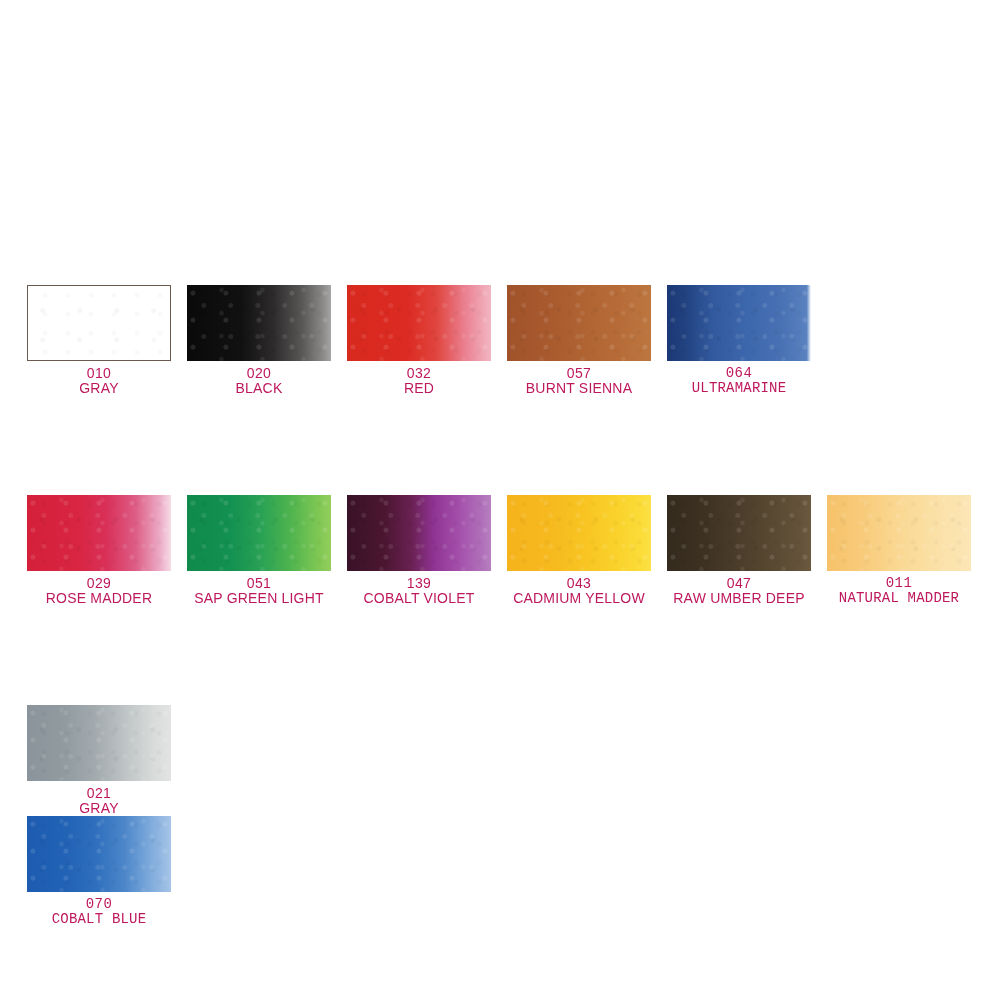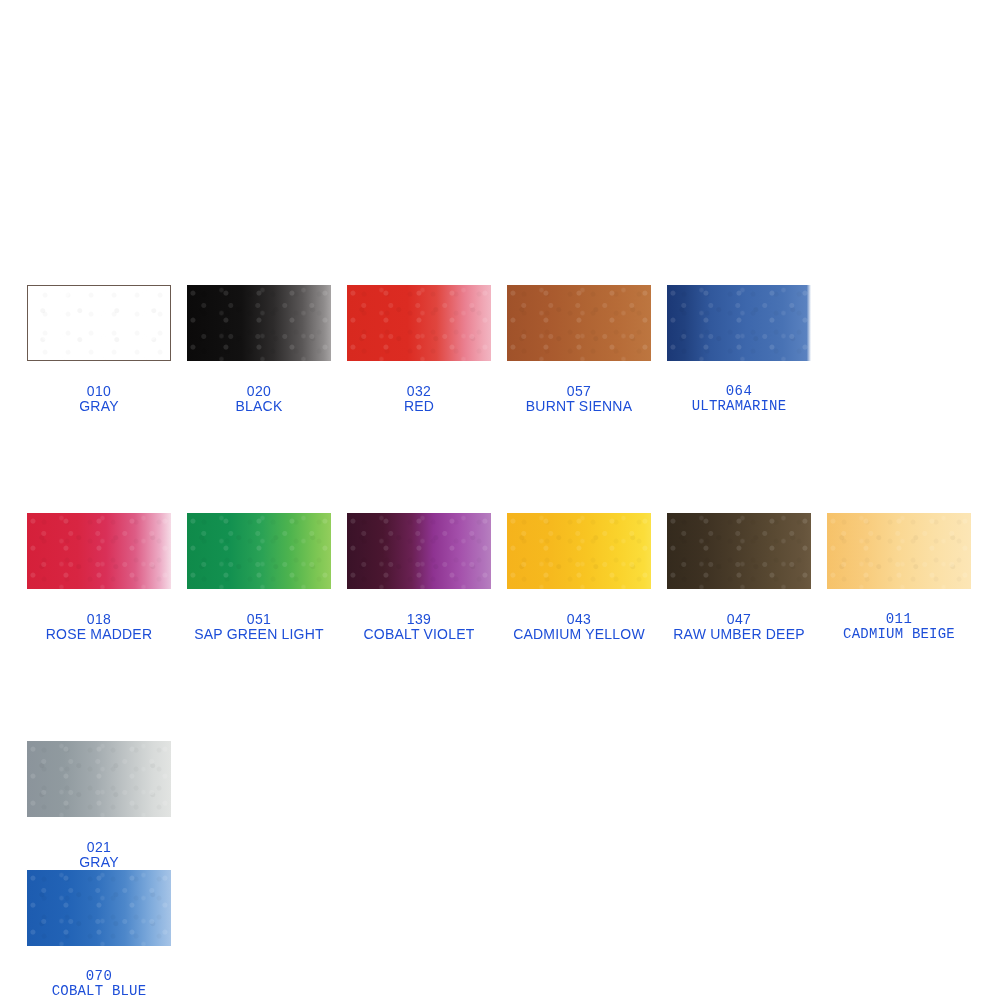--- a/index.html
+++ b/index.html
@@ -64,23 +64,23 @@
       radial-gradient(circle at 18% 30%, rgba(255,255,255,0.55) 0 2px, transparent 3px),
       radial-gradient(circle at 62% 66%, rgba(255,255,255,0.45) 0 2px, transparent 3px),
       radial-gradient(circle at 84% 22%, rgba(255,255,255,0.40) 0 1.5px, transparent 3px),
       radial-gradient(circle at 40% 85%, rgba(0,0,0,0.18) 0 2px, transparent 3px),
       radial-gradient(circle at 74% 48%, rgba(0,0,0,0.12) 0 2px, transparent 3px);
     background-size: 33px 27px, 27px 31px, 41px 23px, 37px 29px, 23px 19px;
     pointer-events: none;
   }
 
   .swatch-caption {
-    margin-top: 23px;
+    margin-top: 5px;
     text-align: center;
-    color: #1d4ed8;
+    color: #be185d;
     line-height: 15px;
   }
   .swatch-code {
     display: block;
     font-size: 14px;
     letter-spacing: 0.4px;
   }
   .swatch-name {
     display: block;
     font-size: 14px;
@@ -139,21 +139,21 @@
             <span class="swatch-name">ULTRAMARINE</span>
           </div>
         </div>
       </div>
     <div class="swatch-row">
         <div class="swatch-cell">
           <div class="swatch-chip" style="background: linear-gradient(90deg, rgb(213, 32, 58) 0%, rgb(216, 37, 66) 35%, rgb(217, 48, 88) 55%, rgb(221, 92, 133) 75%, rgb(236, 170, 196) 92%, rgb(246, 219, 230) 100%);">
             <div class="chip-noise"></div>
           </div>
           <div class="swatch-caption">
-            <span class="swatch-code">018</span>
+            <span class="swatch-code">029</span>
             <span class="swatch-name">ROSE MADDER</span>
           </div>
         </div>
         <div class="swatch-cell">
           <div class="swatch-chip" style="background: linear-gradient(90deg, rgb(15, 138, 74) 0%, rgb(19, 145, 80) 30%, rgb(42, 162, 85) 52%, rgb(79, 180, 78) 72%, rgb(124, 198, 83) 90%, rgb(147, 206, 92) 100%);">
             <div class="chip-noise"></div>
           </div>
           <div class="swatch-caption">
             <span class="swatch-code">051</span>
             <span class="swatch-name">SAP GREEN LIGHT</span>
@@ -185,21 +185,21 @@
             <span class="swatch-code">047</span>
             <span class="swatch-name">RAW UMBER DEEP</span>
           </div>
         </div>
         <div class="swatch-cell">
           <div class="swatch-chip" style="background: linear-gradient(90deg, rgb(246, 194, 105) 0%, rgb(248, 203, 123) 25%, rgb(250, 216, 147) 50%, rgb(251, 224, 166) 75%, rgb(252, 230, 182) 100%);">
             <div class="chip-noise"></div>
           </div>
           <div class="swatch-caption">
             <span class="swatch-code">011</span>
-            <span class="swatch-name">CADMIUM BEIGE</span>
+            <span class="swatch-name">NATURAL MADDER</span>
           </div>
         </div>
       </div>
     <div class="swatch-row">
         <div class="swatch-cell">
           <div class="swatch-chip" style="background: linear-gradient(90deg, rgb(139, 148, 155) 0%, rgb(144, 154, 159) 25%, rgb(163, 171, 175) 48%, rgb(193, 198, 199) 70%, rgb(216, 219, 218) 88%, rgb(226, 228, 226) 100%);">
             <div class="chip-noise"></div>
           </div>
           <div class="swatch-caption">
             <span class="swatch-code">021</span>

